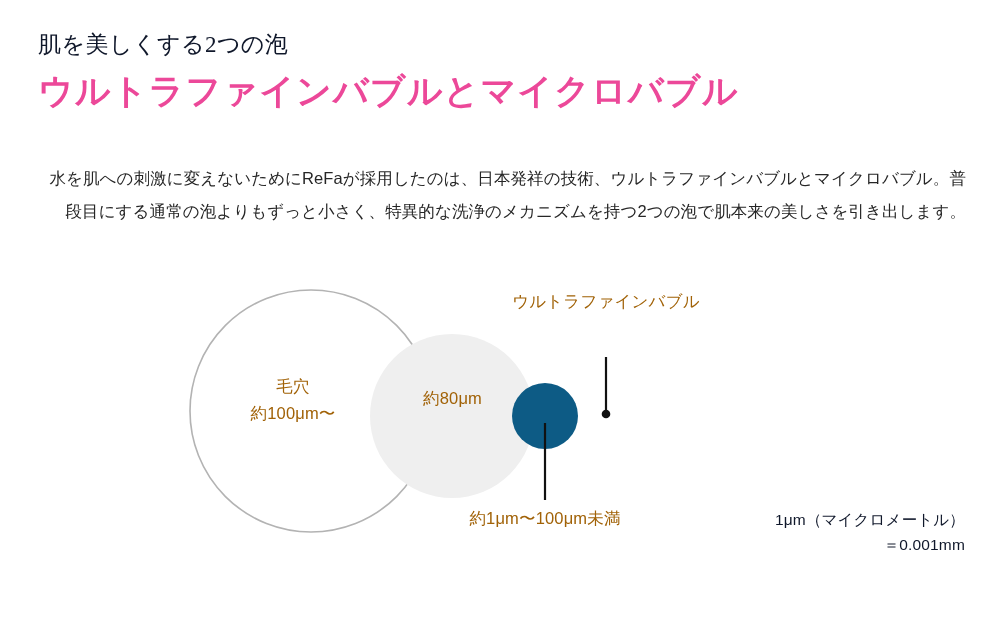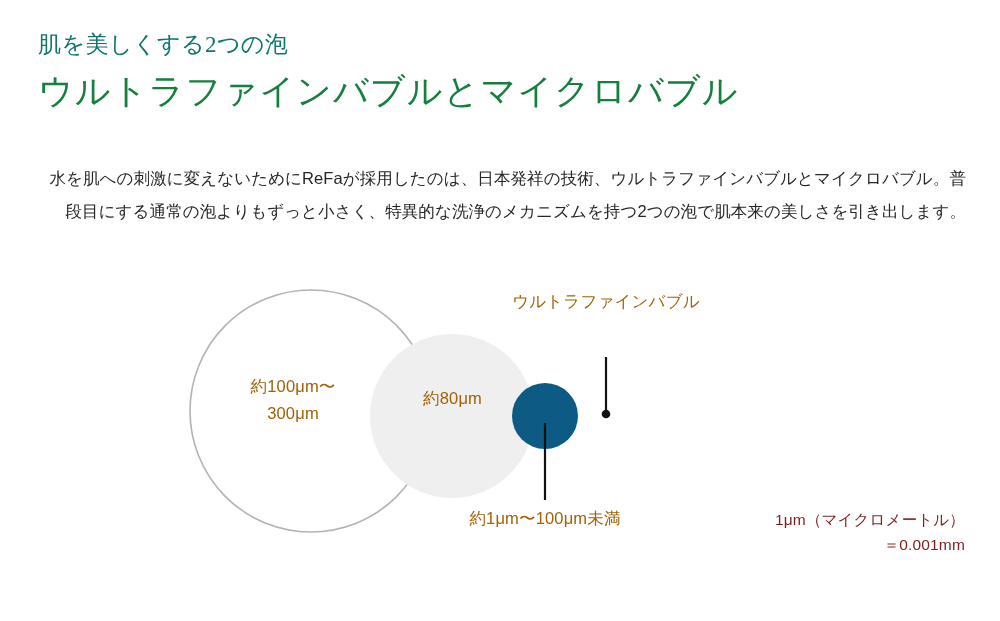--- a/index.html
+++ b/index.html
@@ -23,32 +23,32 @@
     position: absolute;
     left: 38px;
     top: 30px;
     width: 930px;
   }
   .eyebrow {
     font-family: "Liberation Serif", "DejaVu Serif", serif;
     font-size: 23px;
     line-height: 1.3;
     letter-spacing: 0.02em;
-    color: #0f766e;
+    color: #0f172a;
     margin: 0 0 10px 0;
     font-weight: 400;
   }
   .headline {
     font-family: "Liberation Serif", "DejaVu Serif", serif;
     font-size: 35px;
     line-height: 1.25;
     letter-spacing: 0.03em;
-    color: #15803d;
+    color: #ec4899;
     margin: 0;
-    font-weight: 400;
+    font-weight: 700;
     white-space: nowrap;
   }
 
   
   .lede {
     position: absolute;
     left: 38px;
     top: 145px;
     width: 928px;
     font-size: 16.5px;
@@ -89,21 +89,21 @@
   
   .label-mb    { left: 428px; top: 505px; width: 234px; }
 
   
   .footnote {
     position: absolute;
     right: 35px;
     top: 508px;
     font-size: 15.5px;
     line-height: 1.6;
-    color: #7f1d1d;
+    color: #0f172a;
     text-align: right;
     white-space: nowrap;
     letter-spacing: 0.01em;
   }
   .footnote .ln { display: block; }
 </style>
 </head>
 <body>
 
 <div class="header">
@@ -124,22 +124,22 @@
 
     <line x1="545" y1="423" x2="545" y2="500" stroke="#111111" stroke-width="2.2"></line>
 
     <line x1="606" y1="357" x2="606" y2="411" stroke="#111111" stroke-width="2.2"></line>
 
     <circle cx="606" cy="414" r="4.3" fill="#111111" stroke="none"></circle>
   </svg>
 </div>
 
 <div class="dg-label label-pore">
+  <span class="ln">毛穴</span>
   <span class="ln">約100μm〜</span>
-  <span class="ln">300μm</span>
 </div>
 
 <div class="dg-label label-hair">
   <span class="ln">約80μm</span>
 </div>
 
 <div class="dg-label label-ufb">
   <span class="ln">ウルトラファインバブル</span>
 </div>
 

